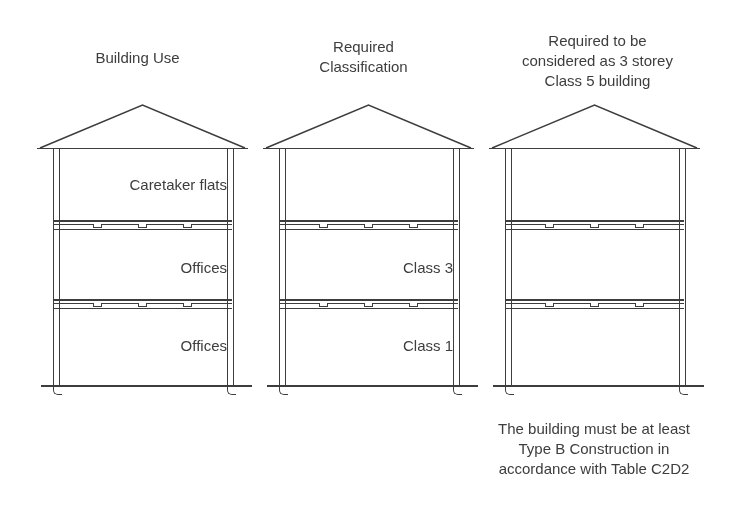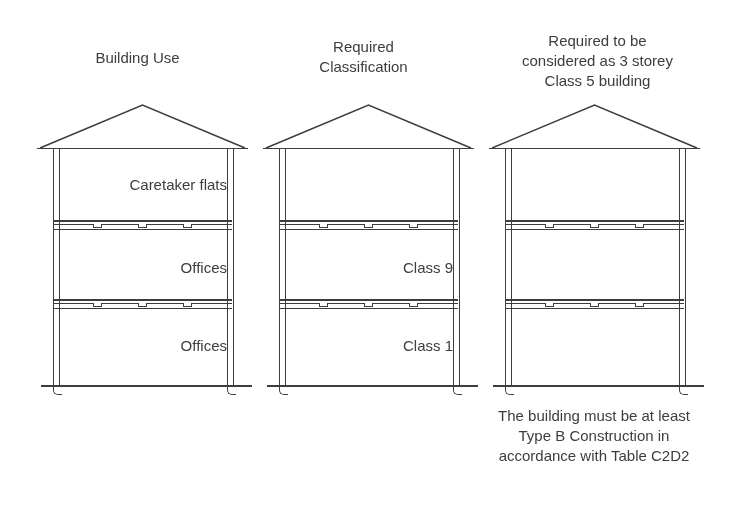--- a/index.html
+++ b/index.html
@@ -8,21 +8,21 @@
     font-family:"Liberation Sans", sans-serif; color:#3d3d3d; overflow:hidden;
   }
   .hdr {
     position:absolute; text-align:center; font-size:15px; line-height:20px;
     white-space:pre-line;
   }
   .hdr-1 { left:32px;  top:48px; width:211px; }
   .hdr-2 { left:258px; top:37px; width:211px; }
   .hdr-3 { left:492px; top:31px; width:211px; }
   .note {
-    position:absolute; left:479px; top:406px; width:230px; text-align:center;
+    position:absolute; left:479px; top:419px; width:230px; text-align:center;
     font-size:15px; line-height:20px; white-space:pre-line;
   }
   .building { position:absolute; top:104px; width:211px; height:296px; }
   .b1 { left:37px; } .b2 { left:263px; } .b3 { left:489px; }
   .roof { position:absolute; left:0; top:0; width:211px; height:45px; }
   .eave { position:absolute; left:0; top:43.5px; width:211px; height:1.8px; background:#3d3d3d; }
   .wall {
     position:absolute; top:45px; height:236.5px; width:5px;
     border-left:1.4px solid #3d3d3d; border-right:1.4px solid #3d3d3d;
   }
@@ -106,21 +106,21 @@
     <div class="wall wall-l"></div>
     <div class="wall wall-r"></div>
     <div class="slab slab-1">
       <div class="slab-line"></div>
       <div class="slab-band">
         <div class="notch n1"></div>
         <div class="notch n2"></div>
         <div class="notch n3"></div>
       </div>
     </div>
-    <div class="flabel f2">Class 9</div>
+    <div class="flabel f2">Class 3</div>
     <div class="slab slab-2">
       <div class="slab-line"></div>
       <div class="slab-band">
         <div class="notch n1"></div>
         <div class="notch n2"></div>
         <div class="notch n3"></div>
       </div>
     </div>
     <div class="flabel f3">Class 1</div>
     <div class="ground"></div>

